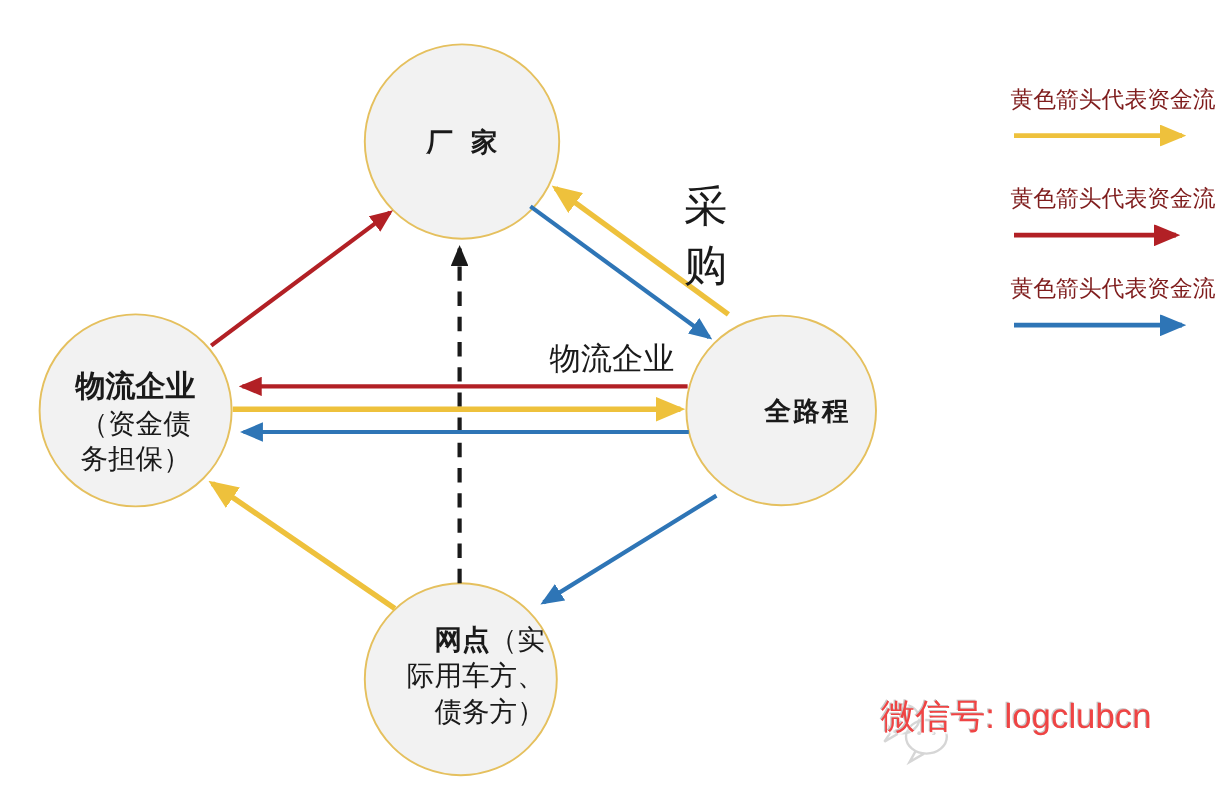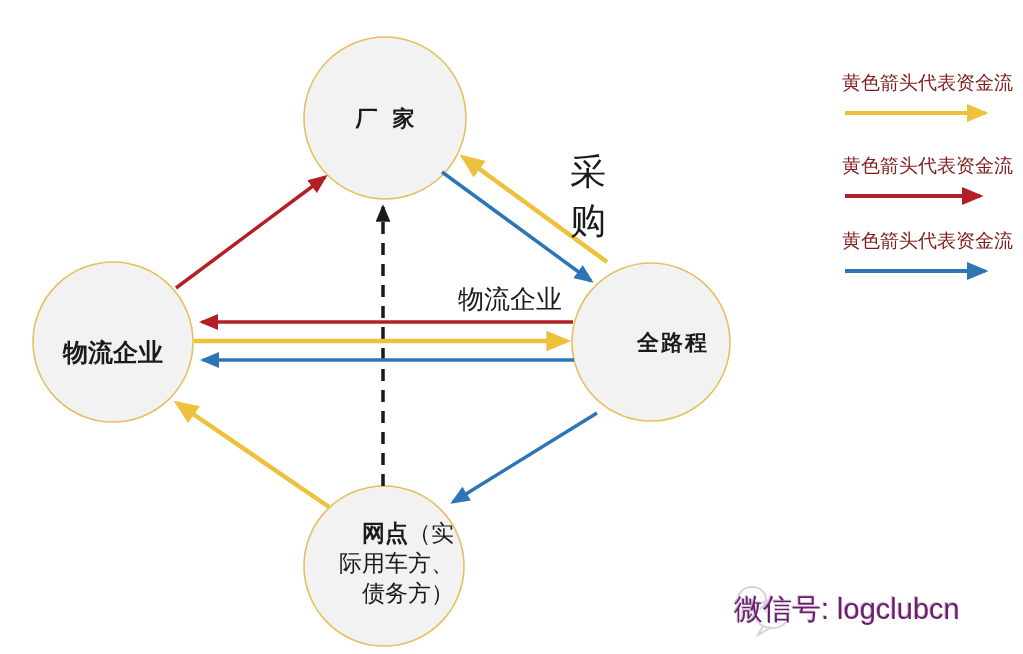--- a/index.html
+++ b/index.html
@@ -68,24 +68,23 @@
   }
   .legend-arrow-svg { display: block; }
   #watermark {
     position: absolute; left: 726px; top: 578px;
     display: flex; align-items: center;
     color: #dedede;
   }
   #watermark-text {
     font-size: 29px;
     margin-left: 8px;
-    color: #701a75;
+    color: #ef4444;
     text-shadow: -1px -1px 0 #c6c6c6, 1px 1px 1px #ffffff;
     white-space: nowrap;
-    margin-top: 12px;
   }
 </style>
 </head>
 <body>
 
 <div id="canvas">
 
   <svg id="graphics" viewBox="0 0 1023 654" xmlns="http://www.w3.org/2000/svg">
     <defs>
       <marker id="m-yellow" markerUnits="strokeWidth" markerWidth="5.5" markerHeight="4.6" refX="4.6" refY="2.3" orient="auto">
@@ -126,21 +125,22 @@
       <ellipse cx="772" cy="614" rx="17" ry="14"></ellipse>
       <path d="M763,626 L758,635 L770,628"></path>
       <circle cx="766" cy="611" r="1.6" fill="#d6d6d6" stroke="none"></circle>
       <circle cx="778" cy="611" r="1.6" fill="#d6d6d6" stroke="none"></circle>
     </g>
   </svg>
 
   <div class="lbl node-label-big" id="manufacturer-label" style="left:385px; top:119px;">厂家</div>
 
   <div class="lbl node-label-multi" id="logistics-label" style="left:113px; top:332px;margin-top:20px;">
-    <span class="node-title">物流企业</span>
+    <span class="node-title">物流企业</span><span class="pre-line">（资金债
+务担保）</span>
   </div>
 
   <div class="lbl node-label-big" id="full-route-label" style="left:673px; top:343px;">全路程</div>
 
   <div class="lbl node-label-multi" id="outlet-label" style="left:384px; top:564px;text-align:right;">
     <span class="node-title">网点</span><span class="pre-line">（实
 际用车方、
 债务方）</span>
   </div>
 

